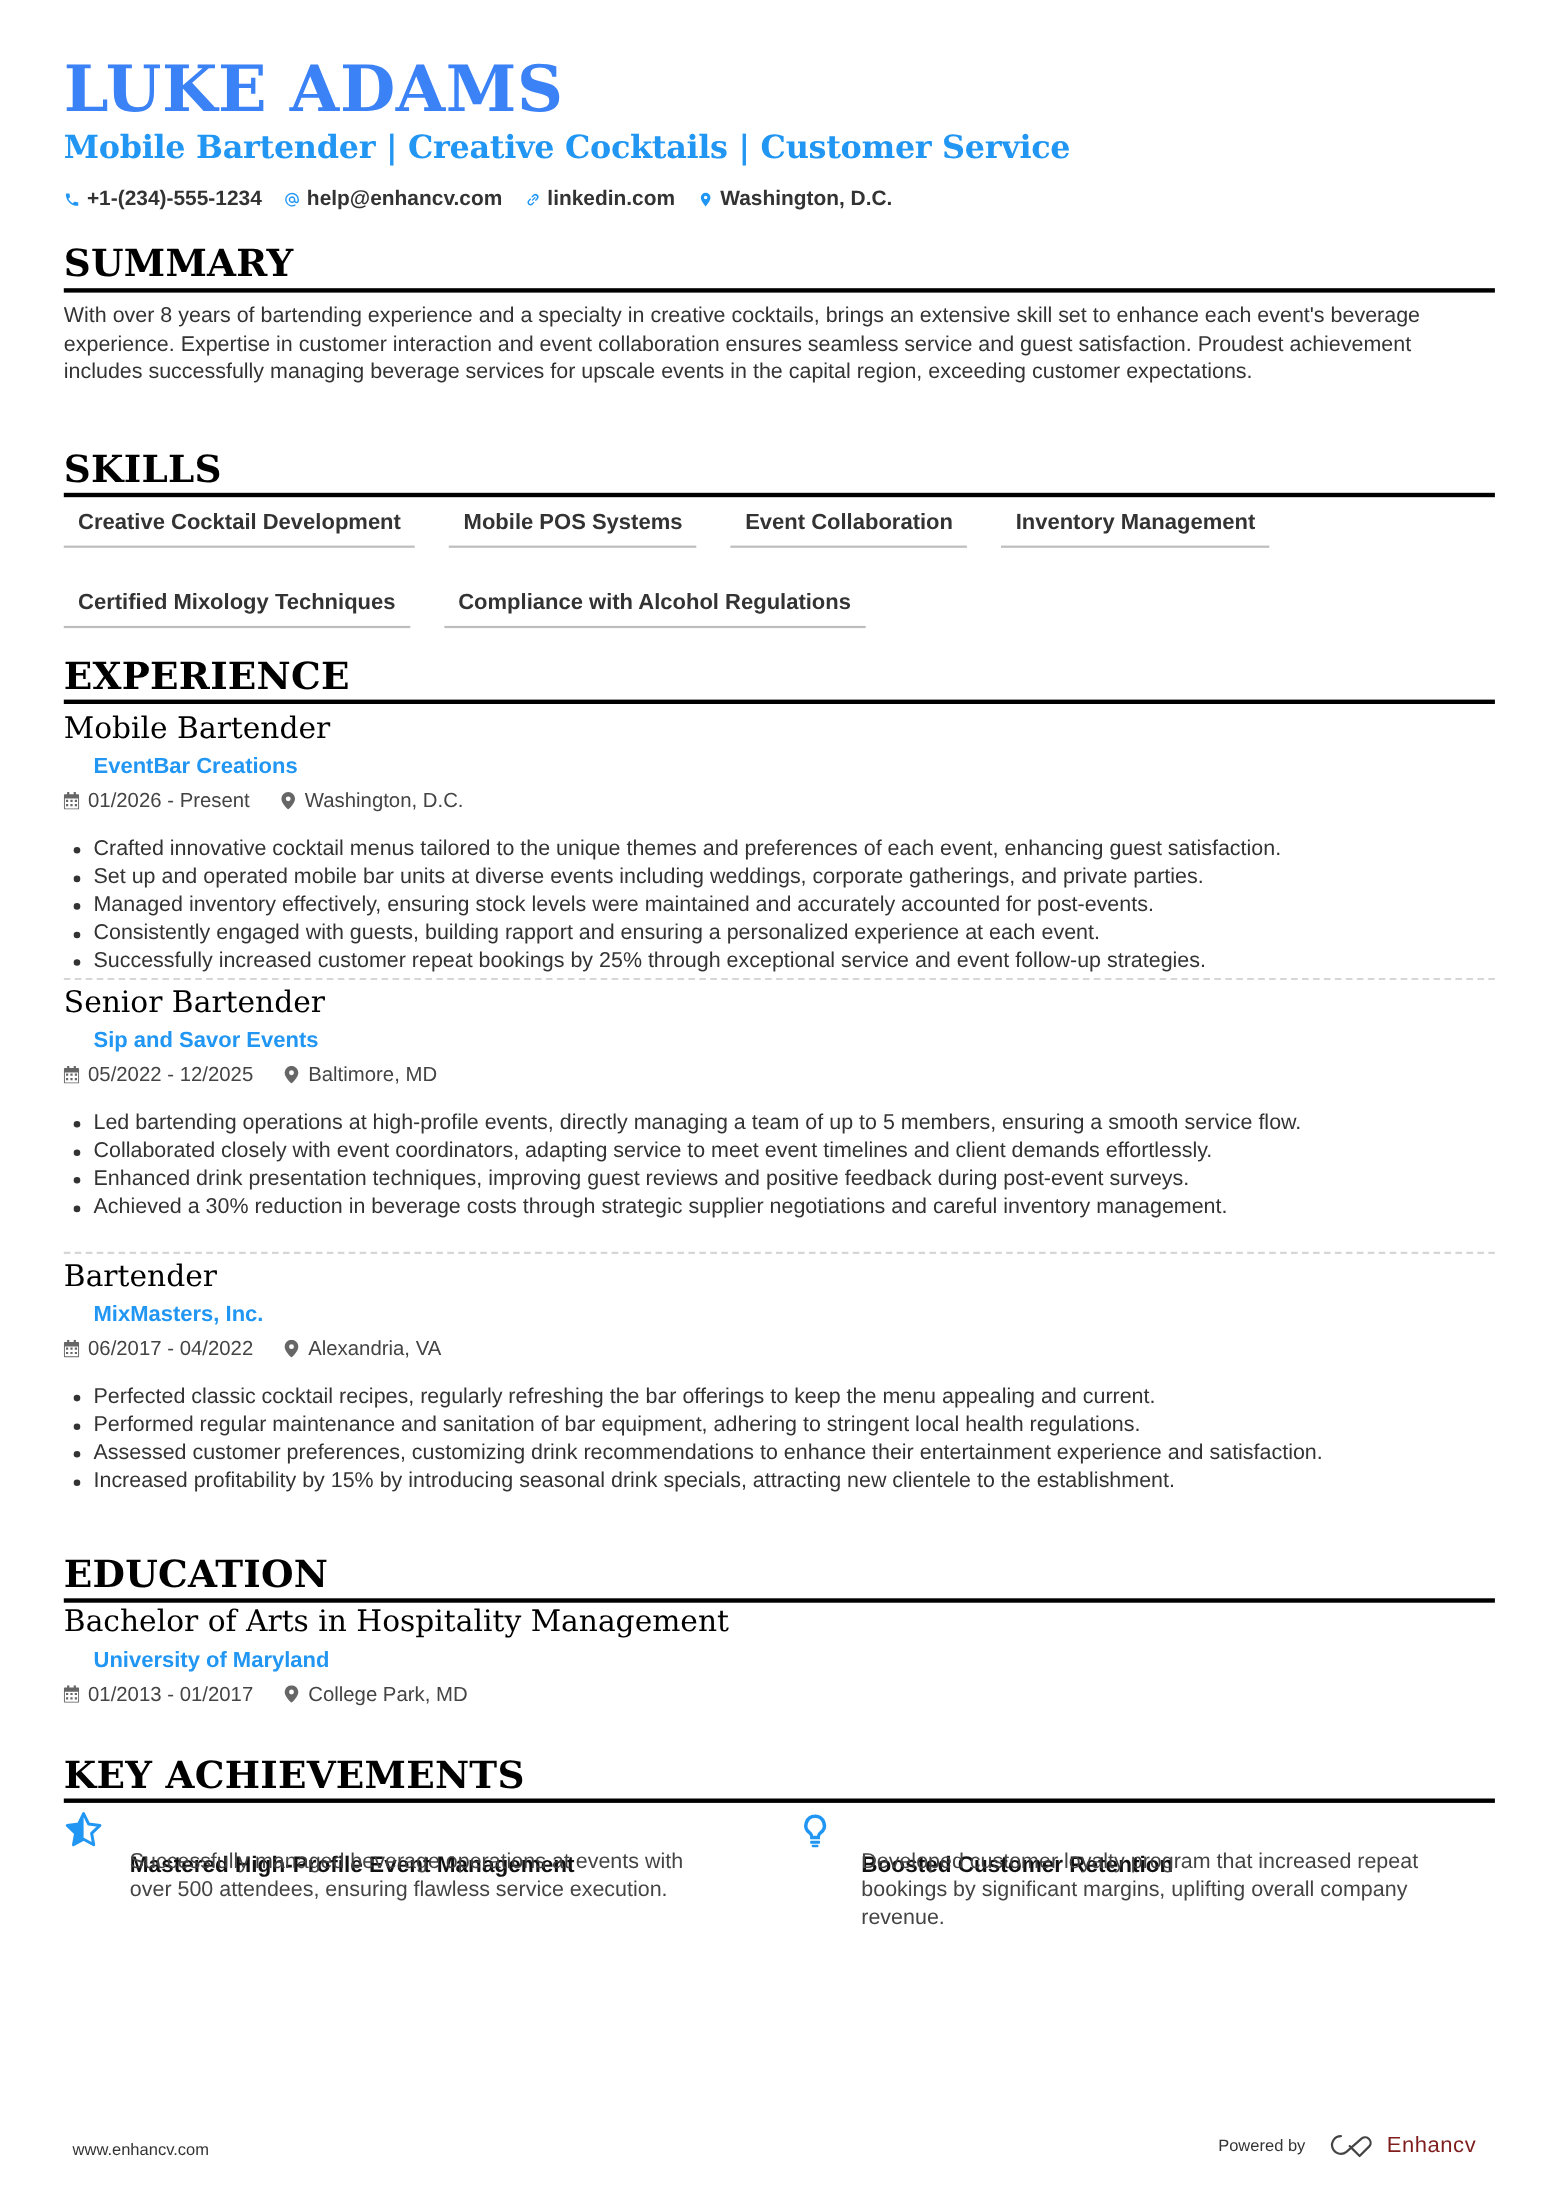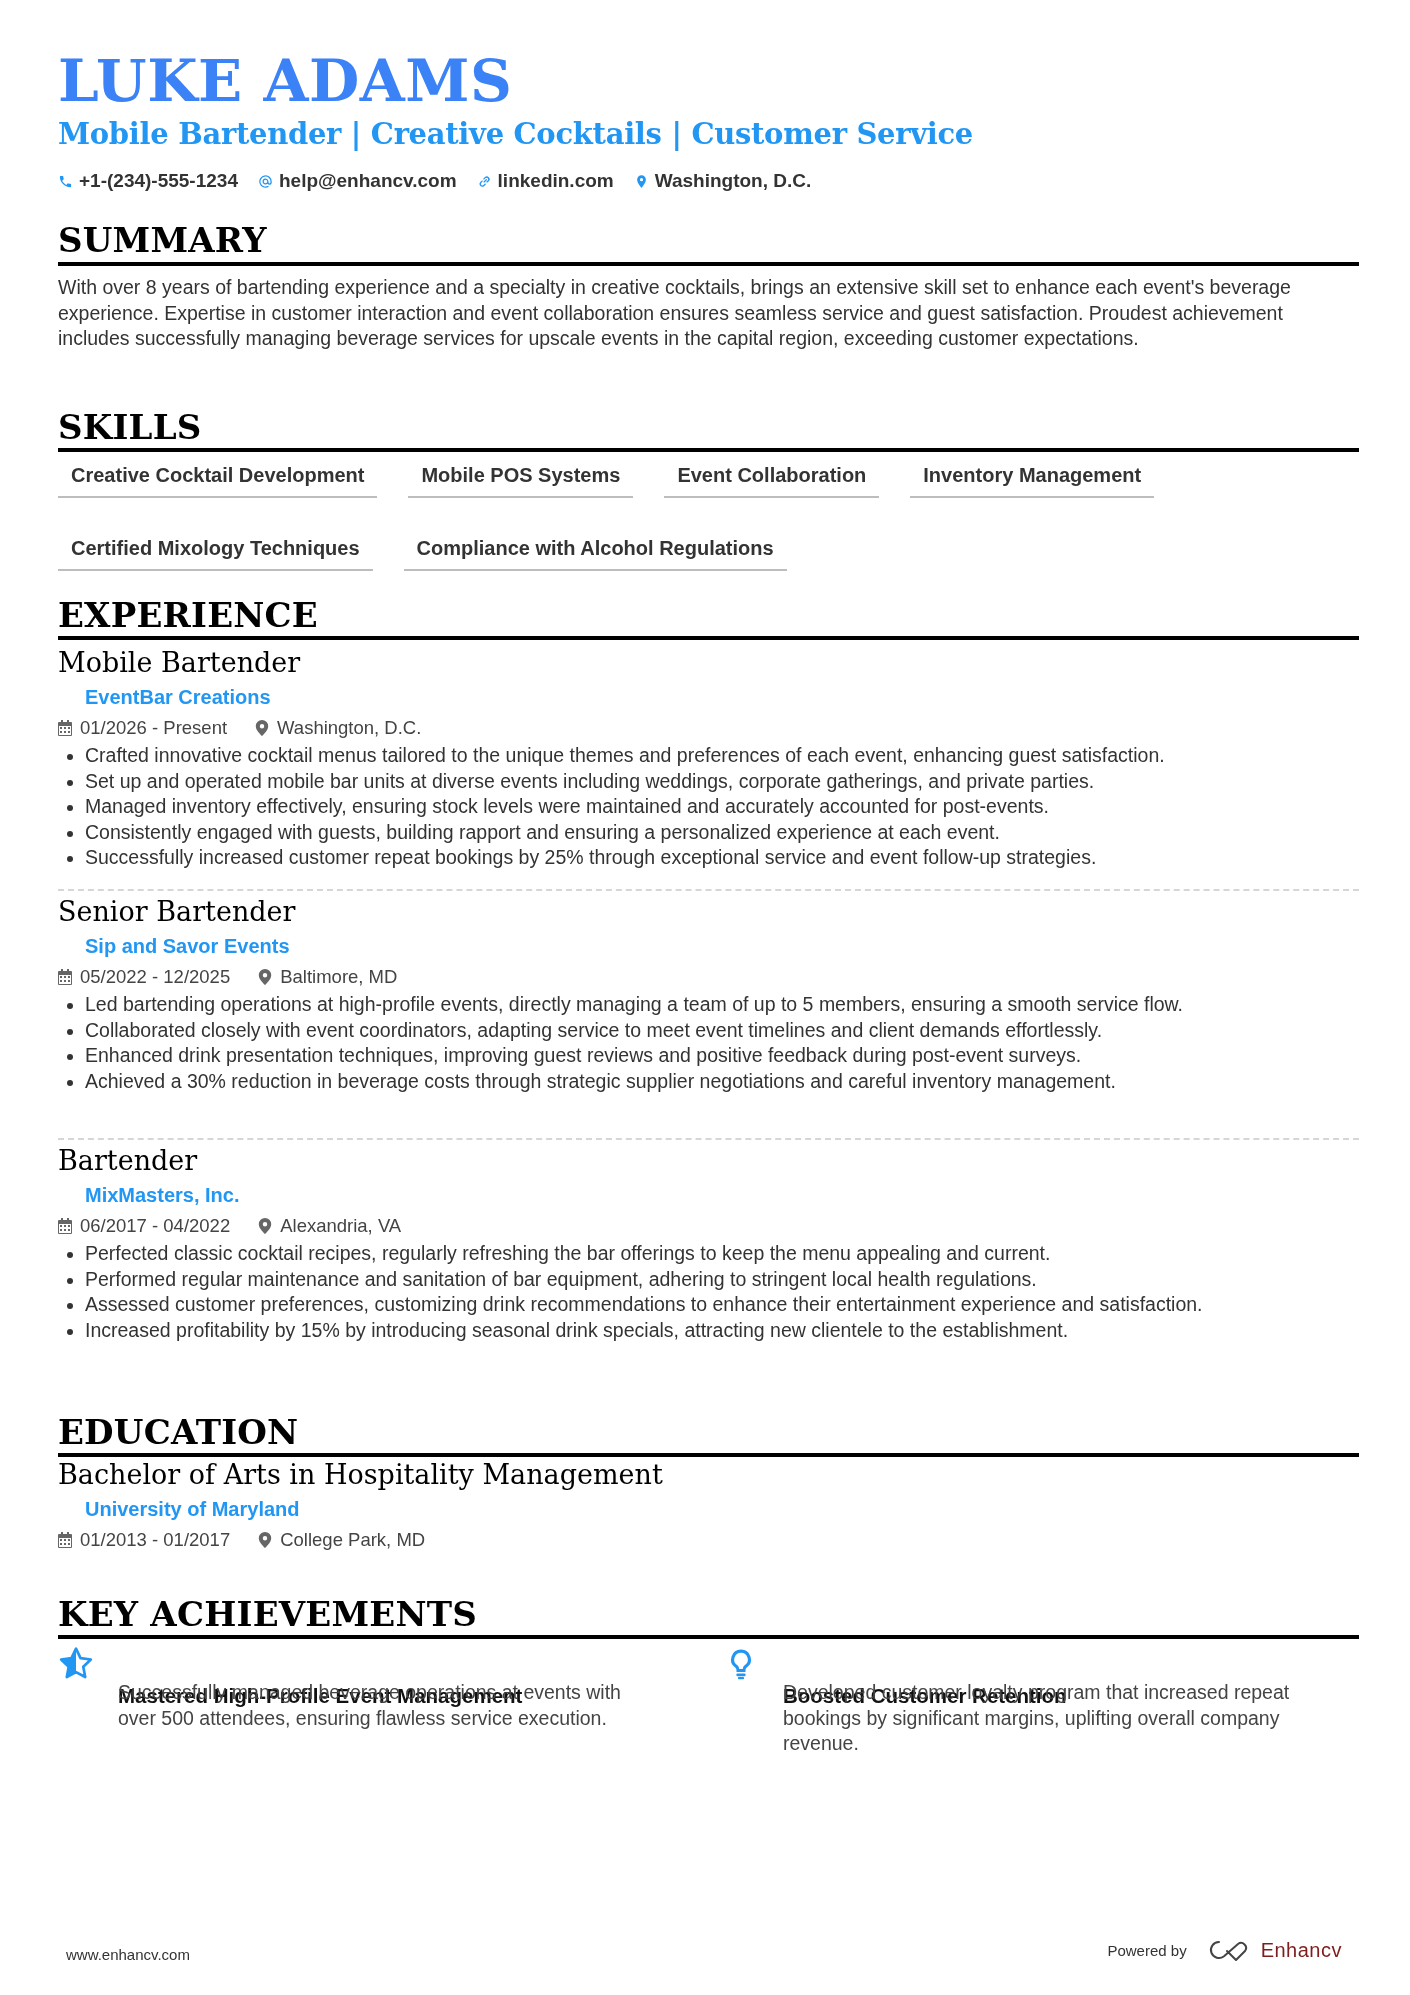--- a/index.html
+++ b/index.html
@@ -20,21 +20,21 @@
 
     .skills { position: absolute; top: 456px; left: 0; width: 1301px; display: flex; flex-wrap: wrap; column-gap: 12px; row-gap: 14px; gap: 31px; }
     .skill { font-size: 20px; font-weight: bold; color: #333; padding: 8px 13px 10px 13px; border-bottom: 2px solid #bdbdbd; line-height: 22px; white-space: nowrap; }
 
     .job { position: absolute; left: 0; width: 1301px; }
     .job-title { font-family: "DejaVu Serif", serif; font-size: 27px; color: #000; line-height: 34px; }
     .job-company { font-size: 20px; font-weight: bold; color: #2196f3; line-height: 30px; margin-top: 2px; margin-left: 27px; }
     .job-meta { display: flex; align-items: flex-start; font-size: 18.5px; color: #444; line-height: 28px; margin-top: 2px; gap: 28px; }
     .meta-item { display: flex; align-items: center; gap: 8px; }
     .meta-item svg { width: 14px; height: 16px; fill: #666; }
-    .bullets { list-style: none; margin-top: 1px; }
+    .bullets { list-style: none; margin-top: 17px; }
     .bullets li { position: relative; padding-left: 27px; font-size: 19.5px; line-height: 25.5px; color: #333; }
     .bullets li::before { content: ""; position: absolute; left: 9px; top: 11px; width: 6px; height: 6px; border-radius: 50%; background: #333; }
     .dash-sep { position: absolute; left: 0; width: 1301px; border-top: 2px dashed #d6d6d6; }
 
     .ach { position: absolute; width: 600px; }
     .ach-icon { position: absolute; left: 0; top: 0; width: 40px; height: 40px; }
     .ach-icon svg { fill: #2196f3; }
     .ach-title { position: absolute; left: 60px; top: 0; font-size: 20.5px; font-weight: bold; color: #111; line-height: 26px; white-space: nowrap; margin-top: 37px; }
     .ach-desc { position: absolute; left: 60px; top: 34px; width: 540px; font-size: 19.5px; line-height: 25.5px; color: #444; }
 

